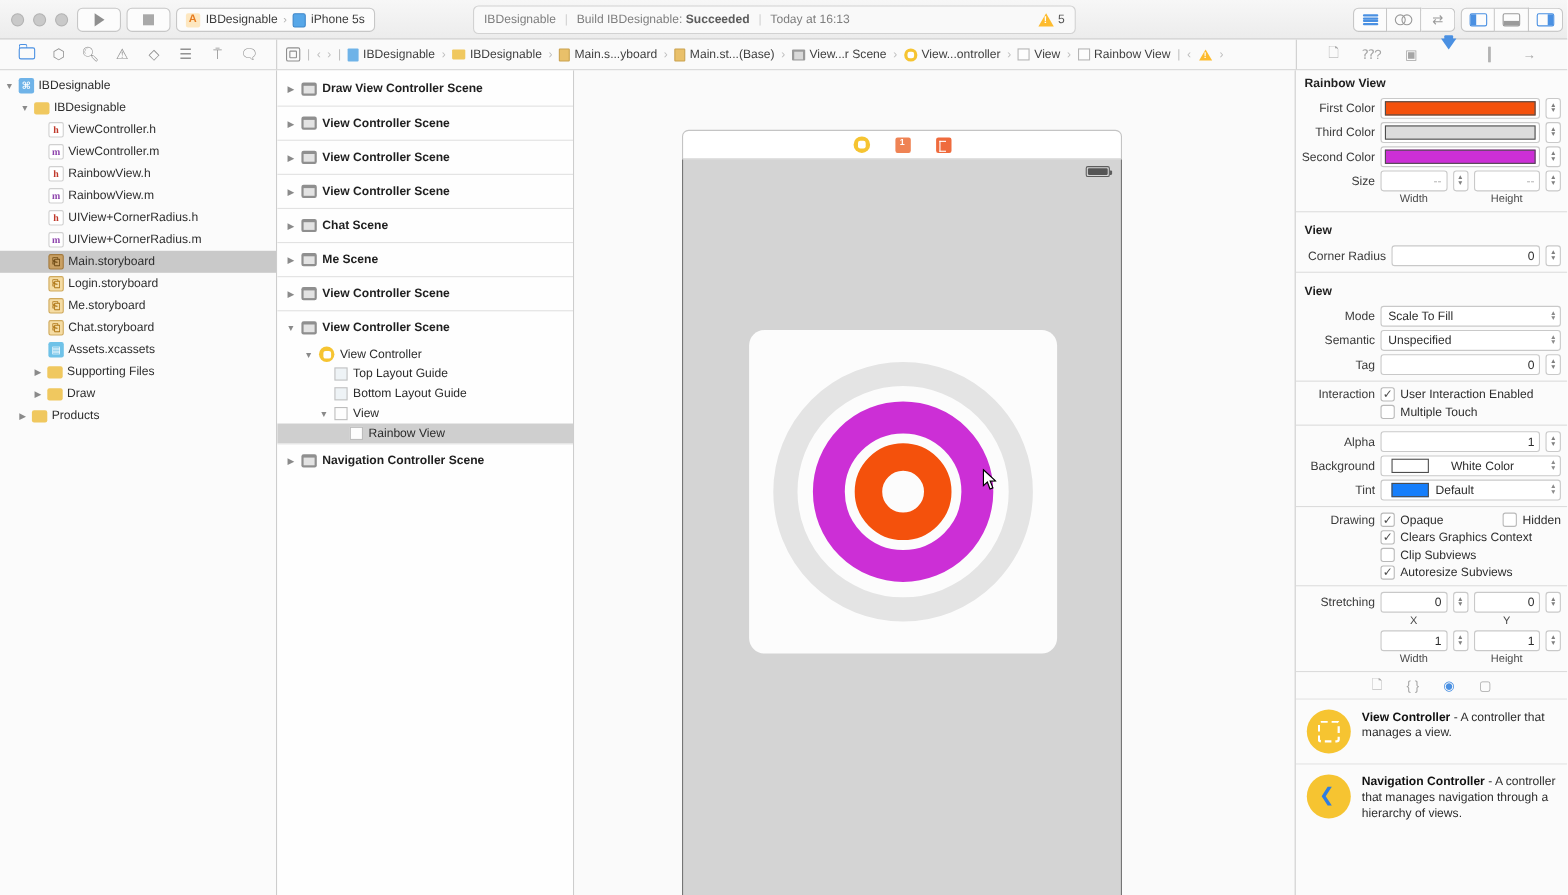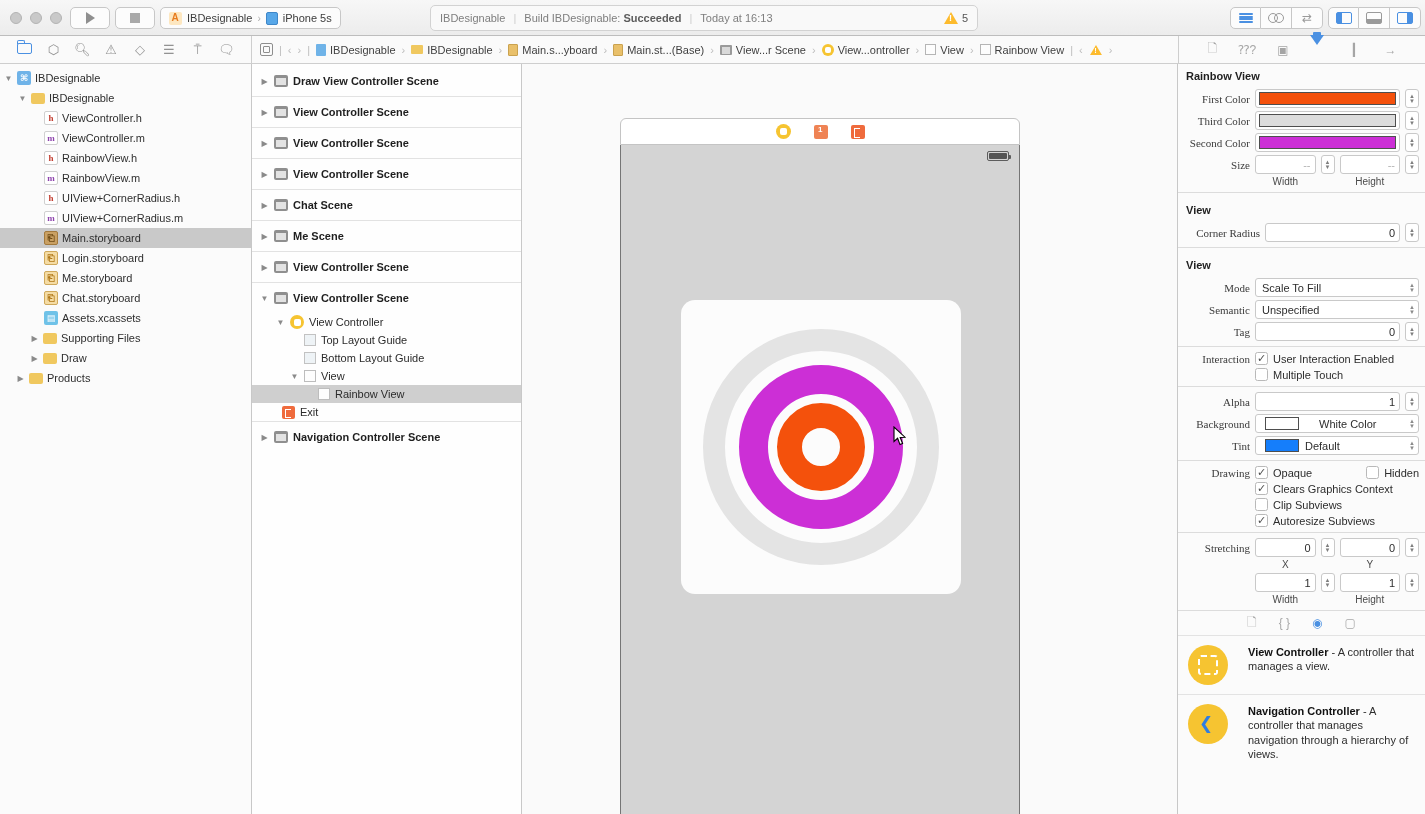--- a/index.html
+++ b/index.html
@@ -129,40 +129,40 @@
   .ring.gray   { width:236px; height:236px; border:22px solid #e4e4e4; }
   .ring.magenta{ width:164px; height:164px; border:29px solid #cc2fd6; }
   .ring.orange { width:88px;  height:88px;  border:25px solid #f4510c; }
   .cursor { position:absolute; left:371px; top:362px; width:13px; height:20px; z-index:9; }
 
   
   .inspector { position:absolute; left:1178px; top:64px; width:247px; height:750px; background:#fbfbfb; overflow:hidden; }
   .isec-title { font-weight:bold; color:#1f1f1f; padding:6px 8px 4px 8px; }
   .isep { border-top:1px solid #dcdcdc; margin:5px 0; }
   .irow { display:flex; align-items:center; padding:0 6px 0 0; margin:3px 0; gap:5px; }
-  .ilabel { width:72px; text-align:right; color:#3a3a3a; flex:none;font-family:Liberation Serif, serif; }
+  .ilabel { width:72px; text-align:right; color:#3a3a3a; flex:none; }
   .ilabel.wide { width:82px; }
   .ctrl { flex:1; height:19px; border:1px solid #c9c9c9; border-radius:3px; background:#fff; display:flex; align-items:center; }
   .colorwell { flex:1; padding:2px 3px; }
   .colorwell i { display:block; width:100%; height:100%; border:1px solid #4e4e4e; }
   .stepper { width:14px; height:19px; border:1px solid #c9c9c9; border-radius:3px; background:#fff; flex:none;
     display:flex; flex-direction:column; align-items:center; justify-content:center; color:#7e7e7e; font-size:6px; line-height:5px; }
   .numfield { justify-content:flex-end; padding:0 4px; color:#2d2d2d; }
   .numfield.dim { color:#b3b3b3; }
   .popup { justify-content:space-between; padding:0 3px 0 6px; color:#2d2d2d; }
   .pop-arrows { color:#8a8a8a; font-size:6px; line-height:5px; text-align:center; }
   .caption { font-size:10px; color:#4a4a4a; text-align:center; }
   .cbrow { display:flex; align-items:center; gap:5px; }
   .checkbox { width:13px; height:13px; border:1px solid #b9b9b9; border-radius:2.5px; background:#fff; position:relative; flex:none; }
   .checkbox.checked::after { content:"✓"; position:absolute; left:1px; top:-1px; font-size:11px; font-weight:bold; color:#4f4f4f; }
   .cbl { color:#2d2d2d; }
   .well { width:34px; height:13px; border:1px solid #4e4e4e; margin-left:3px; flex:none; }
   .libtabs { display:flex; align-items:center; justify-content:center; gap:22px; height:24px; color:#a8a8a8; font-size:12px; }
   .libtab.sel { color:#4a90e2; }
-  .libitem { display:flex; gap:20px; padding:9px 10px; border-top:1px solid #e3e3e3; }
+  .libitem { display:flex; gap:10px; padding:9px 10px; border-top:1px solid #e3e3e3; }
   .libtxt { color:#2d2d2d; line-height:1.3; }
   .libtxt b { color:#111; }
   .lib-vc { width:40px; height:40px; border-radius:50%; background:#f6c431; position:relative; flex:none; }
   .lib-vc::after { content:""; position:absolute; inset:10px; border:2px dashed #fff; border-radius:3px; }
   .lib-sbref { width:40px; height:40px; border-radius:50%; border:2px dashed #e8b712; position:relative; flex:none; background:#fff; }
   .lib-sbref::after { content:""; position:absolute; inset:9px; border:2px dashed #e8b712; border-radius:2px; }
   .lib-nav { width:40px; height:40px; border-radius:50%; background:#f6c431; position:relative; flex:none; }
   .lib-nav::after { content:"❮"; position:absolute; left:11px; top:9px; font-size:17px; font-weight:bold; color:#2f7de1; }
 </style>
 </head>
@@ -449,24 +449,20 @@
       </div>
     <div class="orow child" style="padding-left:38px">
         <span class="disc">▼</span>
         <span class="view-ico"></span>
         <span>View</span>
       </div>
     <div class="orow child sel" style="padding-left:66px">
         <span class="view-ico"></span>
         <span>Rainbow View</span>
       </div>
-    <div class="orow child" style="padding-left:30px">
-        <span class="exit-ico"></span>
-        <span>Exit</span>
-      </div>
     <div class="osep"></div>
     <div class="orow scene">
         <span class="disc">▶</span>
         <span class="scene-ico"></span>
         <span>Navigation Controller Scene</span>
       </div>
   </div>
 
   <div class="canvas">
     <div class="device">

